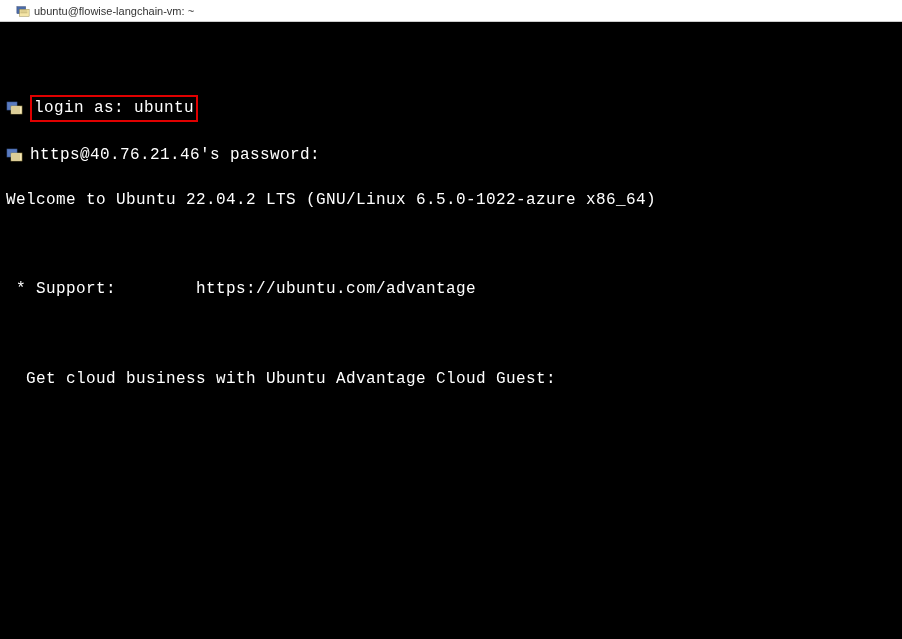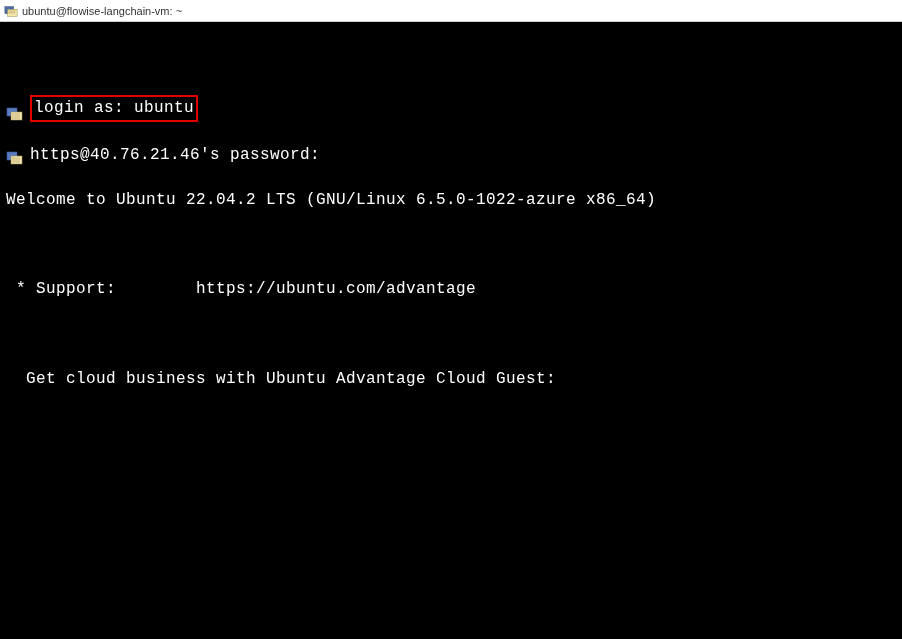--- a/index.html
+++ b/index.html
@@ -13,21 +13,21 @@
       width: 902px;
       height: 639px;
       overflow: hidden;
     }
     .title-bar {
       background: #ffffff;
       height: 22px;
       border-bottom: 1px solid #ccc;
       display: flex;
       align-items: center;
-      padding: 0 4px;
+      padding: 0 16px;
       font-family: "Segoe UI", Tahoma, sans-serif;
       font-size: 11px;
       color: #333;
     }
     .title-icon {
       width: 14px;
       height: 14px;
       margin-right: 4px;
       display: inline-flex;
       align-items: center;
@@ -41,21 +41,21 @@
       border: 2px solid #000;
       padding: 4px;
       font-size: 16px;
       line-height: 1.4;
       white-space: pre;
       position: relative;
       overflow: hidden;
     }
     .term-line {
       display: flex;
-      align-items: flex-end;
+      align-items: center;
       font-family: Liberation Mono, monospace;
     }
     .putty-icon {
       display: inline-block;
       width: 18px;
       height: 16px;
       margin-right: 6px;
       flex-shrink: 0;
     }
     .highlight-box {

